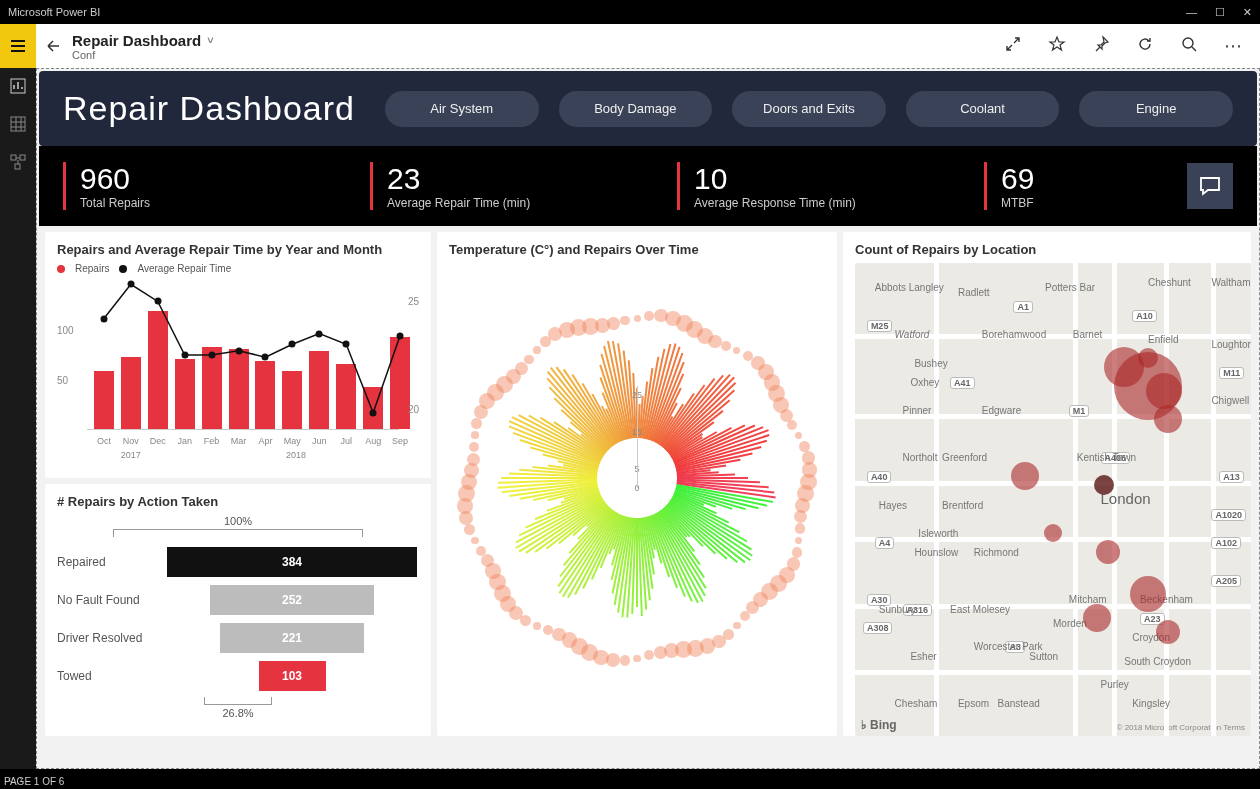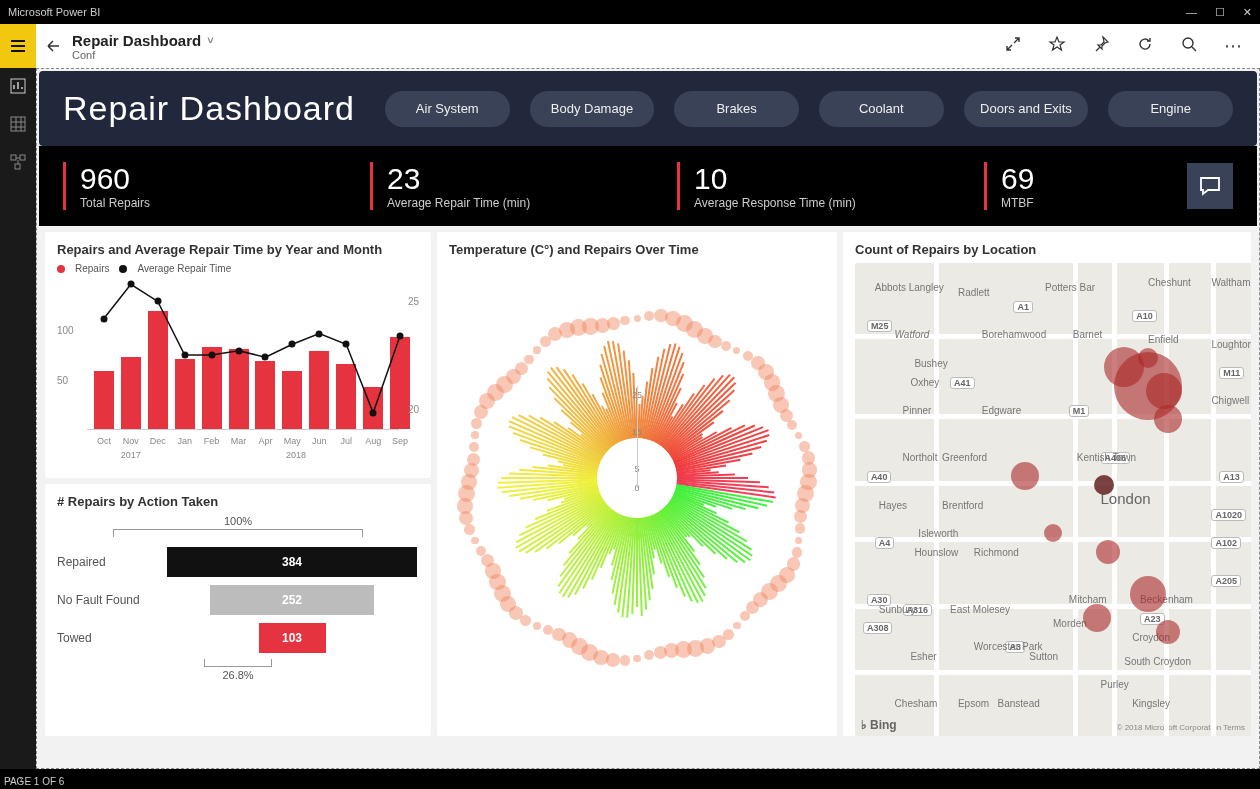--- a/index.html
+++ b/index.html
@@ -161,23 +161,22 @@
           <path d="M6 4h4M8 6v4" stroke="#888"></path>
         </svg></span>
   </div>
 
   <div class="canvas-wrap">
 
     <div class="header-band">
       <h1>Repair Dashboard</h1>
       <div class="cat-btn">Air System</div>
       <div class="cat-btn">Body Damage</div>
-      <div class="cat-btn">Brakes</div>
+      <div class="cat-btn">Doors and Exits</div>
       <div class="cat-btn">Coolant</div>
-      <div class="cat-btn">Doors and Exits</div>
       <div class="cat-btn">Engine</div>
     </div>
 
     <div class="kpi-band">
       <div class="kpi">
           <div class="v">960</div>
           <div class="l">Total Repairs</div>
         </div>
       <div class="kpi">
           <div class="v">23</div>
@@ -269,20 +268,26 @@
               <div class="funnel-row">
                 <div class="fl">Repaired</div>
                 <div class="fbar-wrap">
                   <div class="fbar" style="width: 250px; background: rgb(17, 17, 17);">384</div>
                 </div>
               </div>
               <div class="funnel-row">
                 <div class="fl">No Fault Found</div>
                 <div class="fbar-wrap">
                   <div class="fbar" style="width: 164px; background: rgb(188, 188, 188);">252</div>
+                </div>
+              </div>
+              <div class="funnel-row">
+                <div class="fl">Driver Resolved</div>
+                <div class="fbar-wrap">
+                  <div class="fbar" style="width: 144px; background: rgb(188, 188, 188);">221</div>
                 </div>
               </div>
               <div class="funnel-row">
                 <div class="fl">Towed</div>
                 <div class="fbar-wrap">
                   <div class="fbar" style="width: 67px; background: rgb(229, 51, 63);">103</div>
                 </div>
               </div>
             </div>
           <div class="funnel-bot" style="flex-direction:column;gap:2px;">

